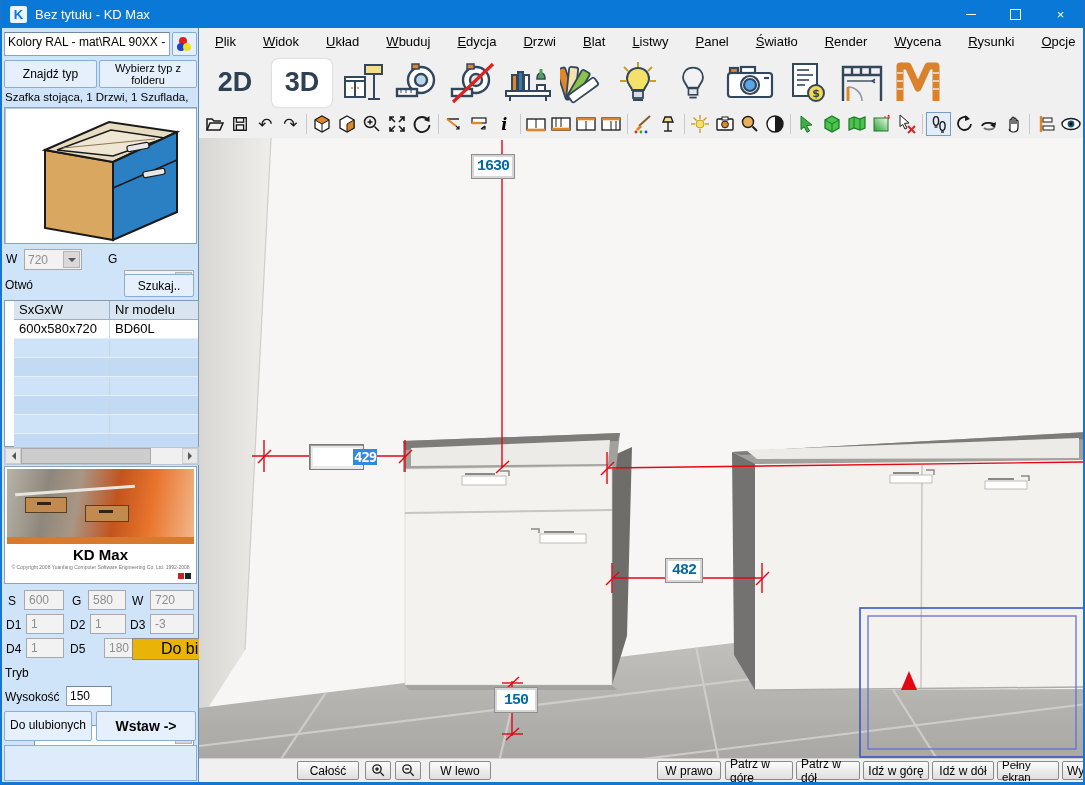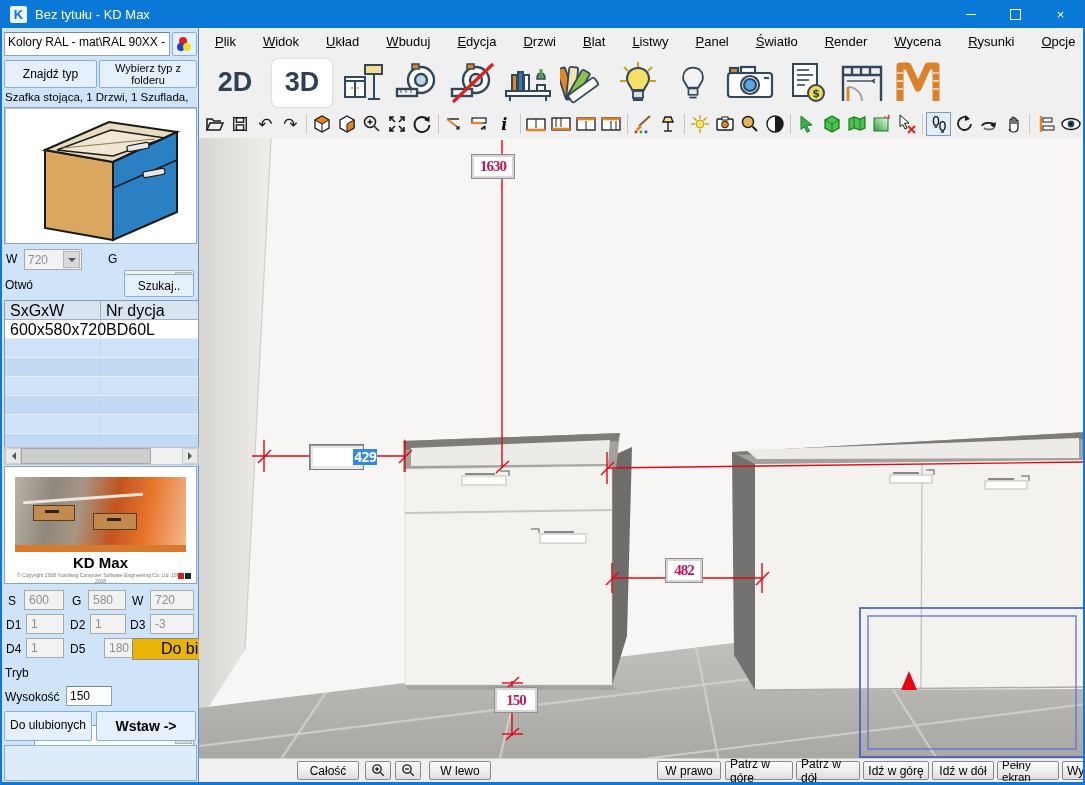--- a/index.html
+++ b/index.html
@@ -21,34 +21,34 @@
   .btn{background:#e6f0fc;border:1px solid #88aed6;border-radius:2px;display:flex;align-items:center;justify-content:center;
        text-align:center;color:#000;cursor:default;}
   .dis-select{background:#f2f2f2;border:1px solid #a9a9a9;color:#8e8e8e;display:flex;align-items:center;padding-left:3px;position:relative;}
   .dd-arrow{position:absolute;right:1px;top:1px;bottom:1px;width:15px;background:#d9d9d9;border:1px solid #b5b5b5;display:flex;align-items:center;justify-content:center;}
   .dd-arrow:after{content:"";border:4px solid transparent;border-top-color:#555;margin-top:4px;}
   .ed-select{background:#fff;border:1px solid #7f9db9;color:#000;display:flex;align-items:center;padding-left:4px;position:relative;}
   .dis-field{background:#f2f2f2;border:1px solid #a9a9a9;color:#8e8e8e;padding:2px 0 2px 4px;}
   .lbl{color:#000;}
   
   #sb-table{position:absolute;left:2px;top:272px;width:193px;height:145px;background:#fff;border:1px solid #7f9db9;}
-  .trow{display:flex;height:18px;border-bottom:1px solid #e6eef7;font-size:16px;}
+  .trow{display:flex;height:18px;border-bottom:1px solid #e6eef7;font-size:13px;margin-left:9px;}
   .trow .c1{width:96px;border-right:1px solid #c9d6e4;padding:1px 0 0 5px;box-sizing:border-box;}
   .trow .c2{flex:1;padding:1px 0 0 5px;}
   .thead{background:#d9e4f1;border-bottom:1px solid #9ab0c8;}
   .thead .c1{border-right:1px solid #9ab0c8;}
   .r-blue{background:#cfe3f8;} .r-blue2{background:#c2daf3;}
   
   #sb-scroll{position:absolute;left:2px;top:419px;width:193px;height:16px;background:#f0f0f0;border:1px solid #b8c6d6;display:flex;}
   .sarrow{width:16px;height:100%;background:#e8e8e8;display:flex;align-items:center;justify-content:center;border:1px solid #cdcdcd;box-sizing:border-box;}
   .tri-l{border:4px solid transparent;border-right-color:#555;margin-right:3px;}
   .tri-r{border:4px solid transparent;border-left-color:#555;margin-left:3px;}
   #sthumb{width:130px;height:100%;background:#cdcdcd;border:1px solid #a8a8a8;box-sizing:border-box;}
   
-  #logo-panel{position:absolute;left:2px;top:438px;width:193px;height:118px;background:#fff;border:1px solid #8aa4bf;padding:10px;box-sizing:border-box;}
+  #logo-panel{position:absolute;left:2px;top:438px;width:193px;height:118px;background:#fff;border:1px solid #8aa4bf;padding:2px;box-sizing:border-box;}
   #logo-img{height:68px;background:linear-gradient(100deg,#b9b2a6 0%,#8e877c 22%,#a89684 38%,#c2541e 58%,#e8742c 76%,#f3b78b 100%);position:relative;overflow:hidden;}
   .mini-drawer{position:absolute;background:#c28a4e;border:1px solid #5a3c1e;}
   .mini-handle{position:absolute;background:#2e2418;}
   #logo-bar{height:7px;background:#d77a2e;}
   #logo-title{text-align:center;font-weight:bold;font-size:15px;margin-top:2px;}
   #logo-sub{text-align:center;font-size:5px;color:#777;margin-top:1px;}
   #logo-marks{position:absolute;right:5px;bottom:4px;display:flex;gap:1px;}
   .mk{width:6px;height:6px;}
   
   .prow-lbl{font-size:12px;position:absolute;}
@@ -64,21 +64,21 @@
   .modebtn.active{background:#fff;box-shadow:0 0 2px rgba(0,0,0,.25);}
   #smallbar{position:relative;height:28px;background:#f0f0f0;display:flex;align-items:center;padding-left:4px;border-bottom:1px solid #dcdcdc;}
   .si{width:26px;height:24px;display:flex;align-items:center;justify-content:center;}
   .si.pressed{border:1px solid #7a9cc0;background:#e3edf8;box-sizing:border-box;}
   .tsep{width:1px;height:20px;background:#c8c8c8;margin:0 3px;}
   .uglyph{font-size:17px;color:#1a1a1a;line-height:1;}
   
   #viewport{position:absolute;left:0;top:110px;right:0;height:624px;top:110px;background:#f7f6f4;}
   #viewport{top:110px;} 
   .dimbox{position:absolute;background:#fff;border:1px solid #8f8f8f;box-shadow:inset 0 0 0 2px #d6d6d6;
-          color:#be185d;font-family:Liberation Serif, serif;font-weight:bold;font-size:15px;letter-spacing:-1px;
+          color:#0369a1;font-family:Liberation Mono, monospace;font-weight:bold;font-size:15px;letter-spacing:-1px;
           display:flex;align-items:center;justify-content:center;}
   #dim-429{background:#fff;border:1px solid #7a7a7a;box-shadow:inset 1px 1px 0 #9a9a9a, inset 0 0 0 3px #e9e9e9;
            display:flex;align-items:center;padding-left:3px;justify-content:flex-start;}
   #dim-429 .caret{width:2px;height:15px;background:#f08030;margin-right:1px;}
   #dim-429 .sel{background:#318ae0;color:#fff;font-family:"DejaVu Sans Mono",monospace;font-weight:bold;font-size:14px;letter-spacing:-1px;padding:0 1px;}
   
   #bottombar{position:absolute;left:0;bottom:0;right:0;height:23px;background:#f0f0f0;border-top:1px solid #d0d0d0;}
   .bbtn{position:absolute;top:2px;height:19px;background:linear-gradient(#fcfcfc,#dedede);border:1px solid #8a8a8a;border-radius:2px;
         font-size:12px;display:flex;align-items:center;justify-content:center;box-sizing:border-box;padding:0 4px;}
 </style>
@@ -143,21 +143,21 @@
     <div class="prow-lbl" style="left:3px;top:250px;">Otwó</div>
     <div class="sb dis-select" style="left:34px;top:247px;width:58px;height:21px;">
         <span>Lewost</span>
         <span class="dd-arrow"></span>
       </div>
     <div class="sb btn" style="left:122px;top:246px;width:70px;height:23px;">Szukaj..</div>
 
     <div id="sb-table">
       <div class="trow thead">
         <div class="c1">SxGxW</div>
-        <div class="c2">Nr dycja</div>
+        <div class="c2">Nr modelu</div>
       </div>
       <div class="trow">
         <div class="c1">600x580x720</div>
         <div class="c2">BD60L</div>
       </div>
       <div class="trow r-blue">
           <div class="c1"></div>
           <div class="c2"></div>
         </div>
       <div class="trow r-blue2">

